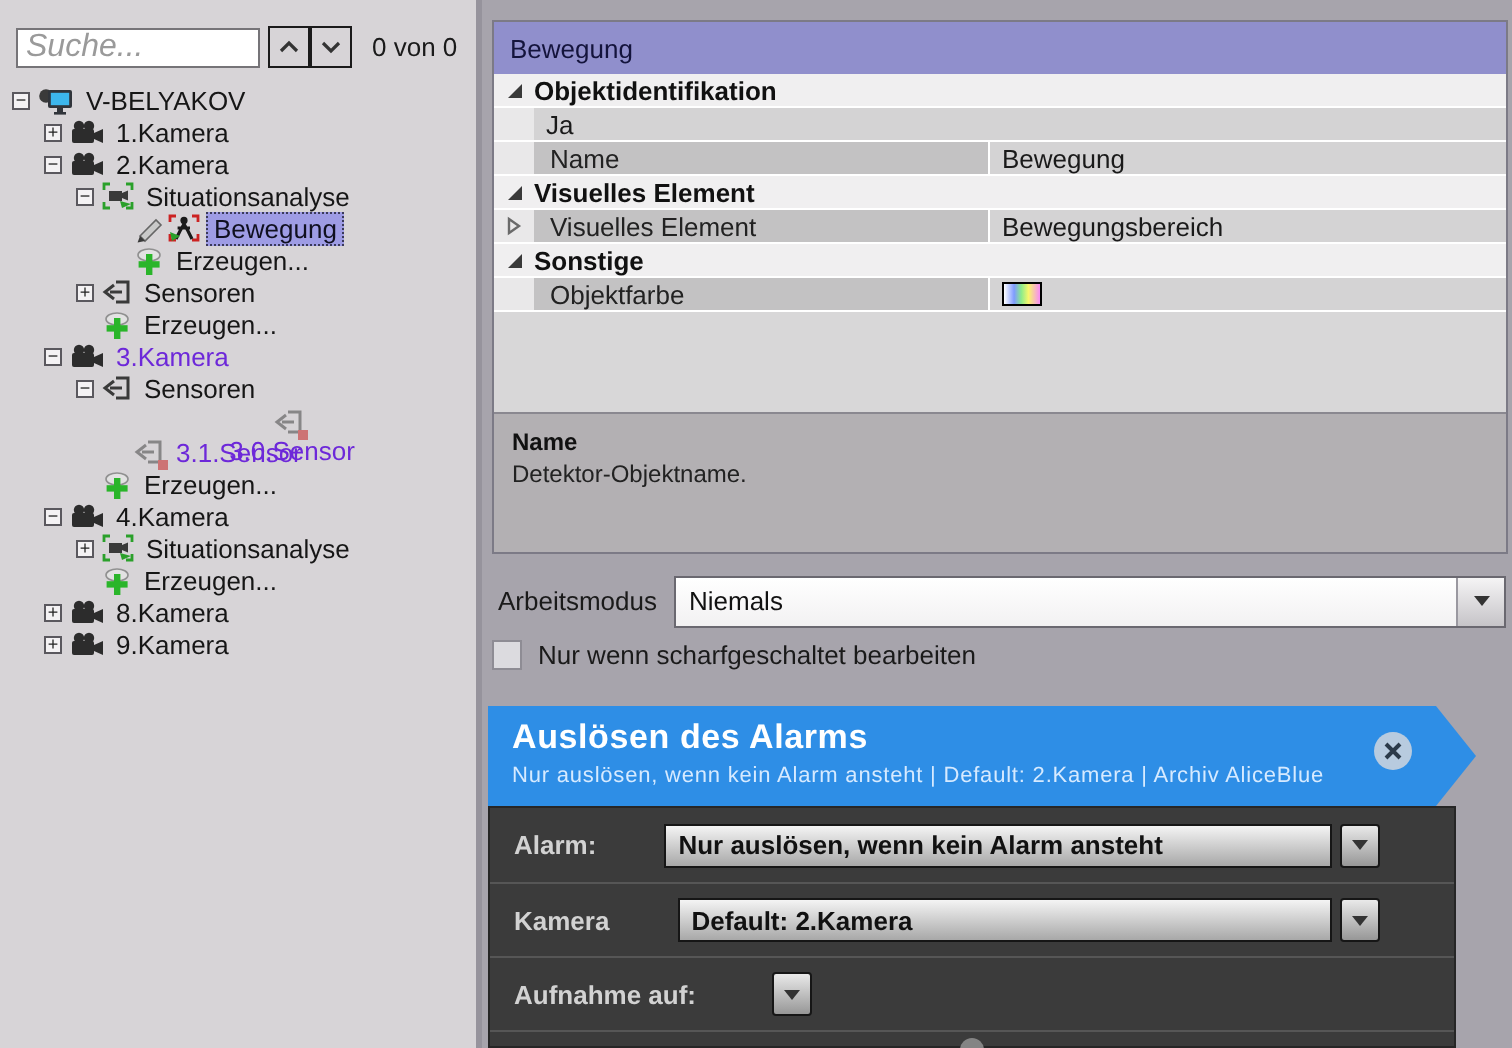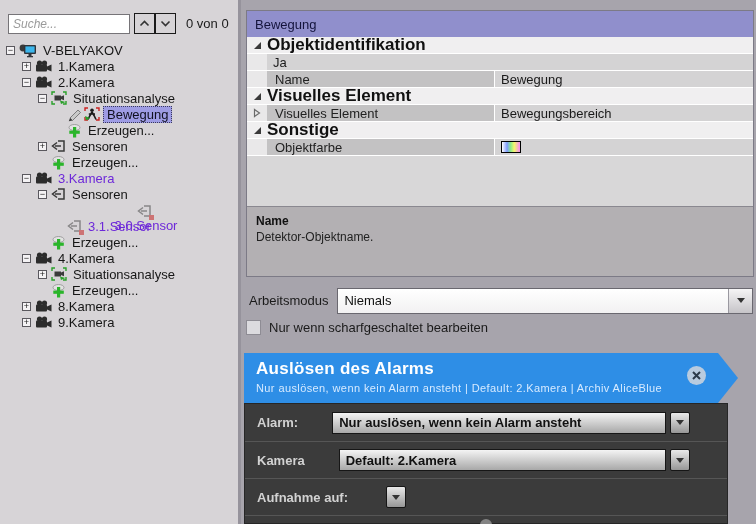--- a/index.html
+++ b/index.html
@@ -5,21 +5,21 @@
   * { margin:0; padding:0; box-sizing:border-box; }
   html,body { width:756px; height:524px; }
   body { font-family:"Liberation Sans", sans-serif; }
   .app { position:relative; width:756px; height:524px; background:#a7a4ac; overflow:hidden; }
 
   
   .left-panel { position:absolute; left:0; top:0; width:241px; height:524px;
     background:#d7d4d7; border-right:3px solid #96939c; }
   .search-bar { display:flex; align-items:center; padding:13px 6px 6px 8px; }
   .search-input { width:122px; height:20px; border:1px solid #767478; background:#fff;
-    font-family:"Liberation Sans", sans-serif; font-size:12px; padding:0 4px; color:#7f1d1d; outline:none; }
+    font-family:"Liberation Sans", sans-serif; font-size:16px; padding:0 4px; color:#7f1d1d; outline:none; }
   .search-input::placeholder { font-style:italic; color:#9a9a9a; }
   .nav-btn { width:21px; height:21px; margin-left:4px; background:#d7d4d7; border:1.5px solid #1a1a1a;
     display:flex; align-items:center; justify-content:center; cursor:pointer; padding:0; }
   .nav-btn + .nav-btn { margin-left:0; border-left:1px solid #1a1a1a; }
   .search-count { margin-left:10px; font-size:13px; color:#1a1a1a; }
 
   .tree { padding-top:2px; }
   .tree-row { display:flex; align-items:center; height:16px; white-space:nowrap; }
   .twisty { width:9px; height:9px; min-width:9px; border:1px solid #5a585e; background:#f4f2f4;
     font-size:9px; line-height:7px; text-align:center; color:#222; margin-right:4px; cursor:pointer; }
@@ -36,21 +36,21 @@
 
   
   .prop-grid { position:absolute; left:2px; top:10px; width:508px; height:267px;
     background:#d8d7d8; border:1px solid #7c7a86; display:flex; flex-direction:column; }
   .pg-header { height:26px; background:#908fcc; color:#14143c; font-size:13px;
     display:flex; align-items:center; padding-left:8px; }
   .pg-rows { flex:0 0 auto; }
   .pg-cat { display:flex; align-items:center; height:17px; background:#f0eff0; border-bottom:1px solid #fff; }
   .cat-tri-box { width:20px; display:flex; justify-content:center; }
   .cat-tri { width:0; height:0; border-left:7px solid transparent; border-bottom:7px solid #3a3a3a; }
-  .cat-label { font-weight:bold; font-size:17px; color:#111; }
+  .cat-label { font-weight:bold; font-size:13px; color:#111; }
   .pg-prop { display:flex; height:17px; border-bottom:1px solid #fff; font-size:13px; }
   .pg-gutter { width:20px; background:#e9e8e9; display:flex; align-items:center; justify-content:center; }
   .pg-label { width:228px; background:#c3c2c3; color:#222; display:flex; align-items:center;
     padding-left:8px; border-right:1px solid #fff; }
   .pg-value { flex:1; background:#d4d3d4; color:#1a1a1a; display:flex; align-items:center; padding-left:6px; }
   .color-swatch { width:20px; height:12px; border:1px solid #000;
     background:linear-gradient(90deg,#ffffff 0%,#7f9bff 28%,#8bec8b 48%,#f7f76d 68%,#f78bf7 100%); }
   .pg-filler { flex:1 1 auto; background:#d8d7d8; }
   .pg-desc { height:70px; background:#b3b0b3; border-top:1px solid #8a8890; padding:7px 9px; }
   .pg-desc-title { font-size:12px; font-weight:bold; color:#111; margin-bottom:2px; }

